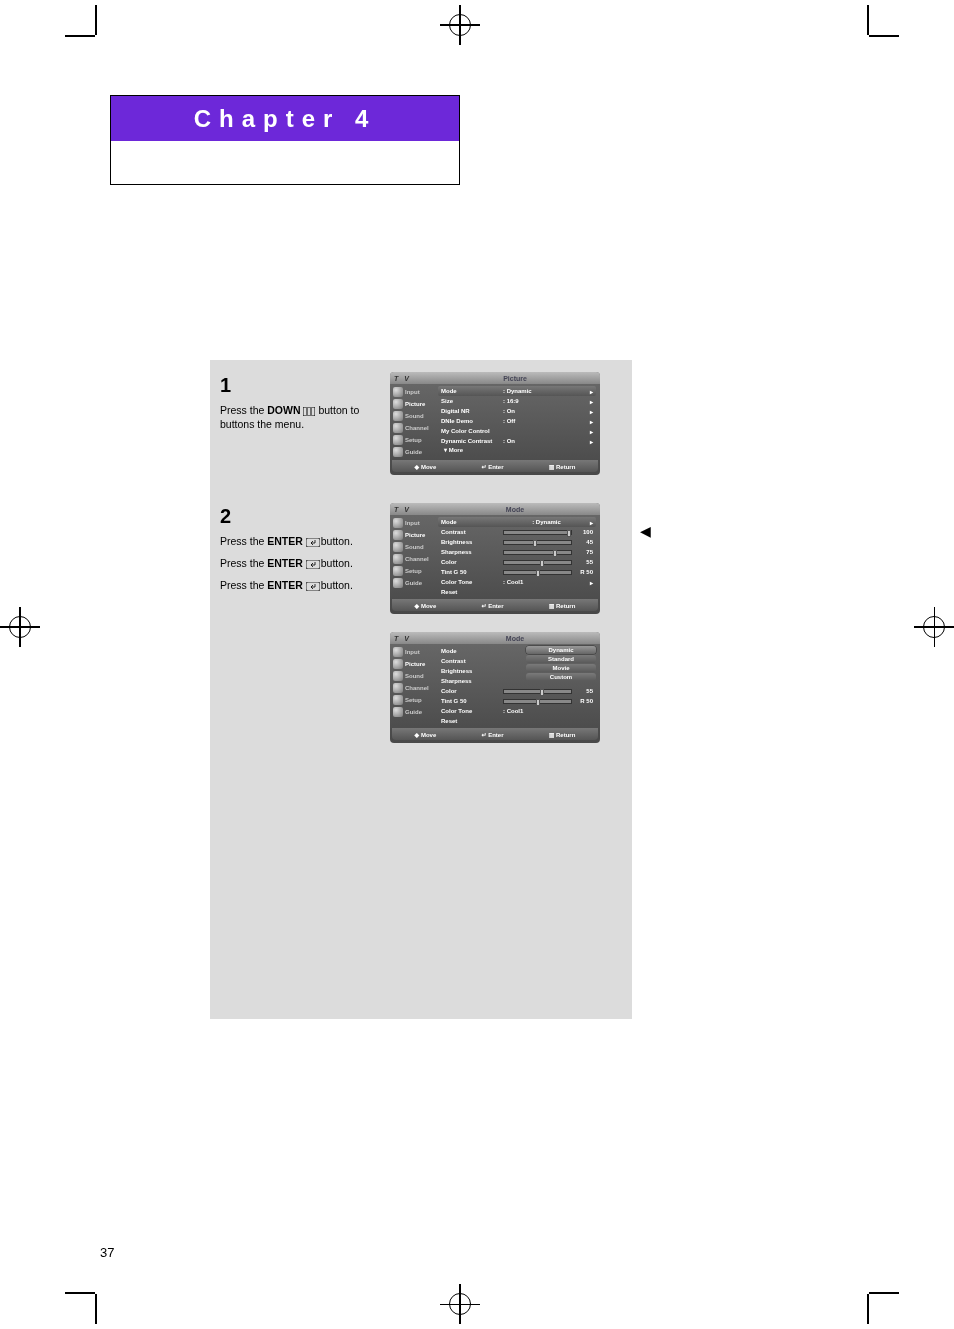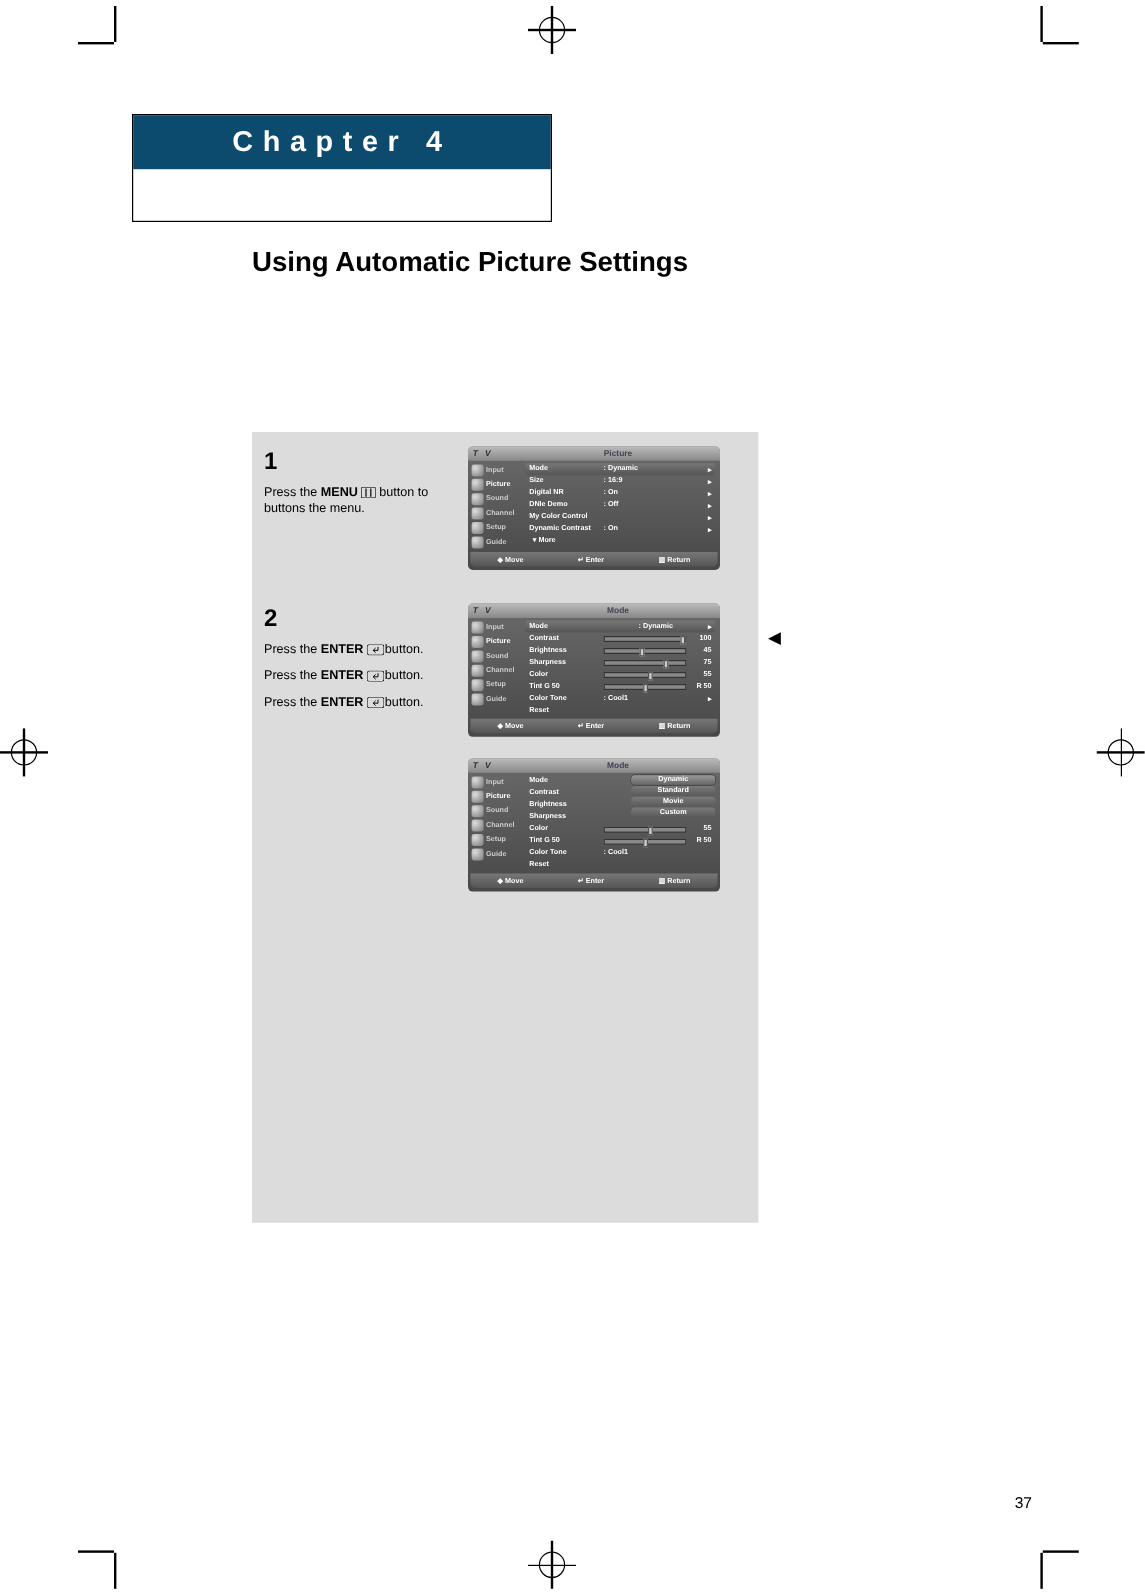--- a/index.html
+++ b/index.html
@@ -28,21 +28,21 @@
   }
 
   .chapter-box {
     position: absolute;
     left: 10px; top: 15px;
     width: 350px; height: 90px;
     border: 1px solid #000;
   }
   .chapter-label {
     width: 100%; height: 45px;
-    background: #0c4a6e; color: #fff;
+    background: #6d28d9; color: #fff;
     font-family: Arial, sans-serif;
     font-weight: bold;
     font-size: 24px;
     letter-spacing: 8px;
     display: flex; align-items: center; justify-content: center;
   }
 
   .page-title {
     position: absolute;
     left: 110px; top: 125px;
@@ -155,21 +155,21 @@
     left: 540px;
     top: 443px;
     font-size:14px;
     color:#000;
   }
 
   .page-num {
     position:absolute;
     left:0; right:0;
     bottom: 0px;
-    text-align:right;
+    text-align:left;
     font-size:13px;
   }
 </style>
 </head>
 <body>
 
 <div class="crop-h" style="left:65px;top:35px"></div>
 <div class="crop-v" style="left:95px;top:5px"></div>
 <div class="crop-h" style="right:55px;top:35px"></div>
 <div class="crop-v" style="right:85px;top:5px"></div>
@@ -192,31 +192,30 @@
 <div class="reg-cross-h" style="right:0px;top:626px"></div>
 <div class="reg-cross-v" style="right:19px;top:607px"></div>
 <div class="reg-circle" style="right:9px;top:616px"></div>
 
 <div class="page">
 
   <div class="chapter-box">
     <div class="chapter-label">Chapter 4</div>
   </div>
 
-  <div class="page-title">Using Automatic Picture Settings</div>
 
   <div class="step-pointer">◀</div>
 
   <div class="content-box">
 
     <div class="step">
       <div class="step-left">
         <div class="step-num">1</div>
         <p>
-          <span>Press the </span><b>MENU</b>
+          <span>Press the </span><b>DOWN</b>
           <span class="icon-inline icon-menu"><svg width="12" height="9" viewBox="0 0 12 9">
                 <rect x="0" y="0" width="12" height="9" rx="1" fill="none" stroke="#000" stroke-width="1"></rect>
                 <line x1="4" y1="1" x2="4" y2="8" stroke="#000"></line>
                 <line x1="8" y1="1" x2="8" y2="8" stroke="#000"></line>
               </svg></span>
           <span> button to buttons the menu.</span>
         </p>
       </div>
       <div class="step-right">
 

